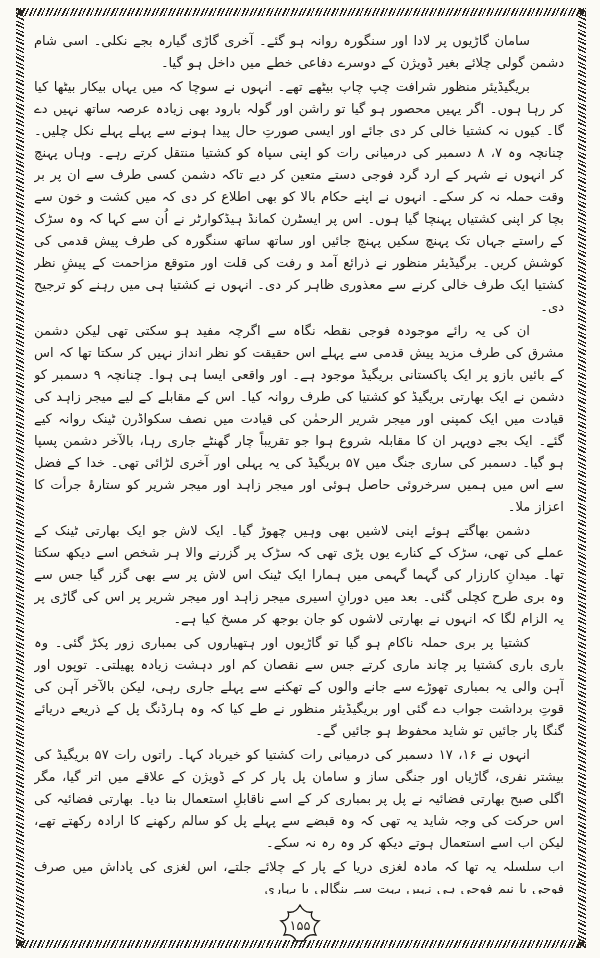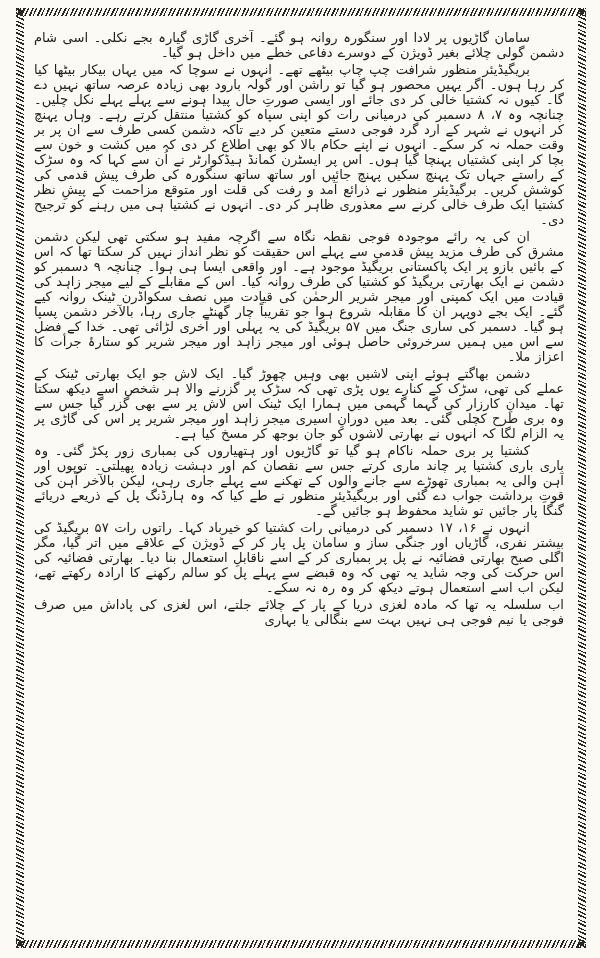--- a/index.html
+++ b/index.html
@@ -52,21 +52,21 @@
   .corner.bl{bottom:-1px;left:-1px;}
   .corner.br{bottom:-1px;right:-1px;}
 
   
   .content{
     position:absolute;
     top:30px;right:36px;left:34px;bottom:64px;
     direction:rtl;
     text-align:justify;
     font-size:13.1px;
-    line-height:15px;
+    line-height:22px;
     letter-spacing:0;
     word-spacing:1px;
     overflow:hidden;
   }
   .para{
     margin:0 0 2px 0;
     text-indent:34px;
   }
   .para.no-indent{text-indent:0;}
 
@@ -102,14 +102,29 @@
   <div class="content">
     <p class="para">سامان گاڑیوں پر لادا اور سنگورہ روانہ ہو گئے۔ آخری گاڑی گیارہ بجے نکلی۔ اسی شام دشمن گولی چلائے بغیر ڈویژن کے دوسرے دفاعی خطے میں داخل ہو گیا۔</p>
     <p class="para">بریگیڈیئر منظور شرافت چپ چاپ بیٹھے تھے۔ انہوں نے سوچا کہ میں یہاں بیکار بیٹھا کیا کر رہا ہوں۔ اگر یہیں محصور ہو گیا تو راشن اور گولہ بارود بھی زیادہ عرصہ ساتھ نہیں دے گا۔ کیوں نہ کشتیا خالی کر دی جائے اور ایسی صورتِ حال پیدا ہونے سے پہلے پہلے نکل چلیں۔ چنانچہ وہ ۷، ۸ دسمبر کی درمیانی رات کو اپنی سپاہ کو کشتیا منتقل کرتے رہے۔ وہاں پہنچ کر انہوں نے شہر کے ارد گرد فوجی دستے متعین کر دیے تاکہ دشمن کسی طرف سے ان پر بر وقت حملہ نہ کر سکے۔ انہوں نے اپنے حکام بالا کو بھی اطلاع کر دی کہ میں کشت و خون سے بچا کر اپنی کشتیاں پہنچا گیا ہوں۔ اس پر ایسٹرن کمانڈ ہیڈکوارٹر نے اُن سے کہا کہ وہ سڑک کے راستے جہاں تک پہنچ سکیں پہنچ جائیں اور ساتھ ساتھ سنگورہ کی طرف پیش قدمی کی کوشش کریں۔ برگیڈیئر منظور نے ذرائع آمد و رفت کی قلت اور متوقع مزاحمت کے پیشِ نظر کشتیا ایک طرف خالی کرنے سے معذوری ظاہر کر دی۔ انہوں نے کشتیا ہی میں رہنے کو ترجیح دی۔</p>
     <p class="para">ان کی یہ رائے موجودہ فوجی نقطہ نگاہ سے اگرچہ مفید ہو سکتی تھی لیکن دشمن مشرق کی طرف مزید پیش قدمی سے پہلے اس حقیقت کو نظر انداز نہیں کر سکتا تھا کہ اس کے بائیں بازو پر ایک پاکستانی بریگیڈ موجود ہے۔ اور واقعی ایسا ہی ہوا۔ چنانچہ ۹ دسمبر کو دشمن نے ایک بھارتی بریگیڈ کو کشتیا کی طرف روانہ کیا۔ اس کے مقابلے کے لیے میجر زاہد کی قیادت میں ایک کمپنی اور میجر شریر الرحمٰن کی قیادت میں نصف سکواڈرن ٹینک روانہ کیے گئے۔ ایک بجے دوپہر ان کا مقابلہ شروع ہوا جو تقریباً چار گھنٹے جاری رہا، بالآخر دشمن پسپا ہو گیا۔ دسمبر کی ساری جنگ میں ۵۷ بریگیڈ کی یہ پہلی اور آخری لڑائی تھی۔ خدا کے فضل سے اس میں ہمیں سرخروئی حاصل ہوئی اور میجر زاہد اور میجر شریر کو ستارۂ جرأت کا اعزاز ملا۔</p>
     <p class="para">دشمن بھاگتے ہوئے اپنی لاشیں بھی وہیں چھوڑ گیا۔ ایک لاش جو ایک بھارتی ٹینک کے عملے کی تھی، سڑک کے کنارے یوں پڑی تھی کہ سڑک پر گزرنے والا ہر شخص اسے دیکھ سکتا تھا۔ میدانِ کارزار کی گہما گہمی میں ہمارا ایک ٹینک اس لاش پر سے بھی گزر گیا جس سے وہ بری طرح کچلی گئی۔ بعد میں دورانِ اسیری میجر زاہد اور میجر شریر پر اس کی گاڑی پر یہ الزام لگا کہ انہوں نے بھارتی لاشوں کو جان بوجھ کر مسخ کیا ہے۔</p>
     <p class="para">کشتیا پر بری حملہ ناکام ہو گیا تو گاڑیوں اور ہتھیاروں کی بمباری زور پکڑ گئی۔ وہ باری باری کشتیا پر چاند ماری کرتے جس سے نقصان کم اور دہشت زیادہ پھیلتی۔ توپوں اور آہن والی یہ بمباری تھوڑے سے جانے والوں کے تھکنے سے پہلے جاری رہی، لیکن بالآخر آہن کی قوتِ برداشت جواب دے گئی اور بریگیڈیئر منظور نے طے کیا کہ وہ ہارڈنگ پل کے ذریعے دریائے گنگا پار جائیں تو شاید محفوظ ہو جائیں گے۔</p>
     <p class="para">انہوں نے ۱۶، ۱۷ دسمبر کی درمیانی رات کشتیا کو خیرباد کہا۔ راتوں رات ۵۷ بریگیڈ کی بیشتر نفری، گاڑیاں اور جنگی ساز و سامان پل پار کر کے ڈویژن کے علاقے میں اتر گیا، مگر اگلی صبح بھارتی فضائیہ نے پل پر بمباری کر کے اسے ناقابلِ استعمال بنا دیا۔ بھارتی فضائیہ کی اس حرکت کی وجہ شاید یہ تھی کہ وہ قبضے سے پہلے پل کو سالم رکھنے کا ارادہ رکھتے تھے، لیکن اب اسے استعمال ہوتے دیکھ کر وہ رہ نہ سکے۔</p>
     <p class="para no-indent">اب سلسلہ یہ تھا کہ مادہ لغزی دریا کے پار کے چلائے جلتے، اس لغزی کی پاداش میں صرف فوجی یا نیم فوجی ہی نہیں بہت سے بنگالی یا بہاری</p>
   </div>
 
+  <div class="pagenum-wrap">
+    <svg class="lotus" width="52" height="38" viewBox="0 0 52 38" aria-hidden="true">
+      <path d="M26 1
+               C29 7 33 9 38 8
+               C36 13 39 17 45 17
+               C40 21 39 26 42 31
+               C36 30 32 32 30 37
+               L22 37
+               C20 32 16 30 10 31
+               C13 26 12 21 7 17
+               C13 17 16 13 14 8
+               C19 9 23 7 26 1 Z" fill="none" stroke="#201d19" stroke-width="1.3"></path>
+      <text x="26" y="26" text-anchor="middle">۱۵۵</text>
+    </svg>
+  </div>
 
 </div>
 
 </body></html>

